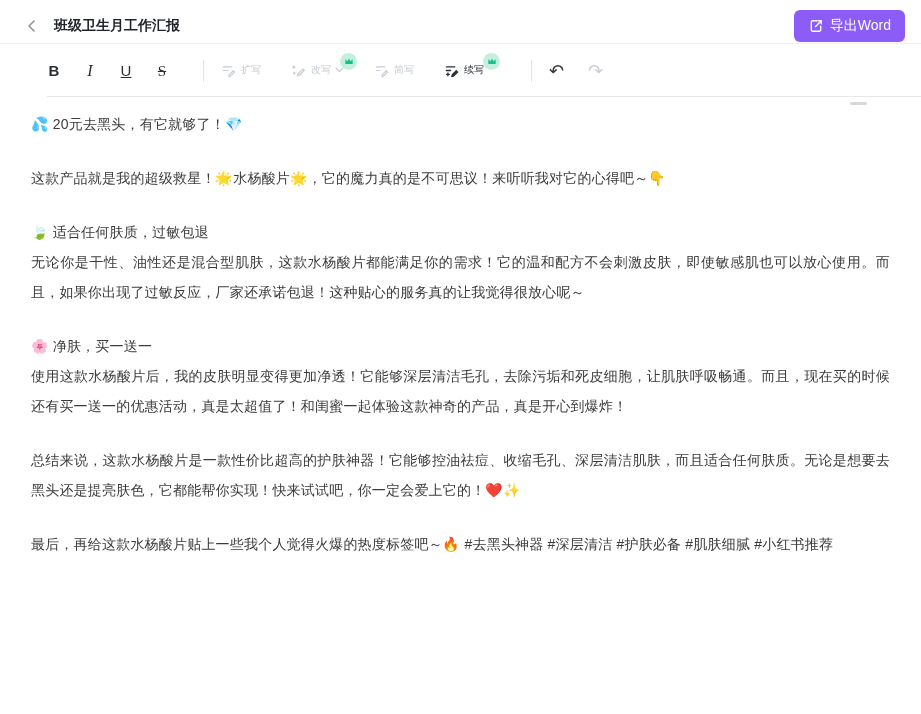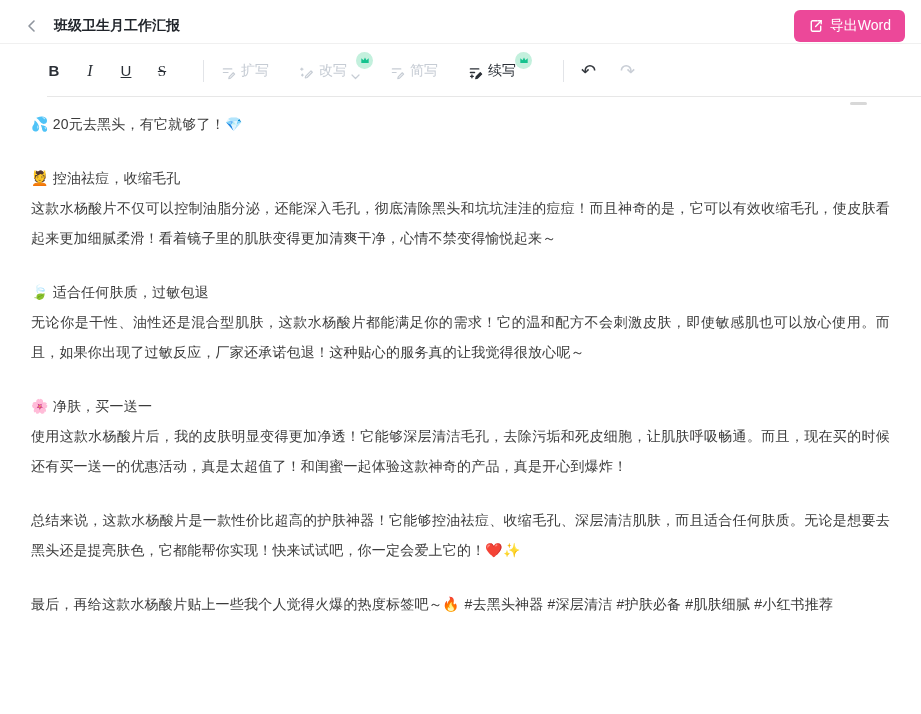--- a/index.html
+++ b/index.html
@@ -7,34 +7,34 @@
     font-family:"Liberation Sans","DejaVu Sans",sans-serif; }
   .app { position:relative; width:921px; height:714px; background:#fff; }
 
   
   .header { display:flex; align-items:center; height:44px; padding:8px 16px 0 20px;
     border-bottom:1px solid #f0f0f0; background:#fff; }
   .back-btn { display:flex; align-items:center; justify-content:center; width:24px; height:24px;
     cursor:pointer; color:#8f959e; margin-right:10px; }
   .doc-title { font-size:14px; font-weight:600; color:#1f2329; }
   .export-btn { margin-left:auto; display:flex; align-items:center; gap:6px; height:32px;
-    padding:0 14px; background:#ec4899; color:#fff; border:none; border-radius:6px;
+    padding:0 14px; background:#8b5cf6; color:#fff; border:none; border-radius:6px;
     font-size:14px; font-weight:500; cursor:pointer; font-family:inherit; }
 
   
   .toolbar { position:relative; height:53px; display:flex; align-items:center; padding-left:42px; }
   .toolbar::after { content:""; position:absolute; left:47px; right:0; bottom:0; height:1px; background:#e7e7e7; }
   .fmt-btn { width:24px; margin-right:12px; text-align:center; font-size:15px; color:#2a2f36;
     cursor:pointer; line-height:24px; }
   .fmt-bold { font-weight:700; }
   .fmt-italic { font-style:italic; font-family:"Liberation Serif",serif; font-size:16px; }
   .fmt-underline { text-decoration:underline; }
   .fmt-strike { text-decoration:line-through; font-family:"Liberation Serif",serif; }
   .v-divider { width:1px; height:22px; background:#e2e4e8; margin:0 17px; flex:none; }
-  .ai-btn { position:relative; display:flex; align-items:flex-end; gap:5px; font-size:14px;
+  .ai-btn { position:relative; display:flex; align-items:flex-start; gap:5px; font-size:10px;
     margin-right:30px; cursor:pointer; color:#2a2f36; }
   .ai-btn.disabled { color:#c6ccd4; }
   .ai-btn .ico { display:flex; }
   .crown-badge { position:absolute; top:-10px; right:-13px; width:17px; height:17px;
     border-radius:50%; background:#c3f0dd; display:flex; align-items:center; justify-content:center; }
   .dd-chevron { display:flex; margin-left:-1px; margin-top:4px; }
   .hist-btn { font-size:18px; line-height:20px; margin-right:24px; cursor:pointer; color:#33373d;
     font-family:"DejaVu Sans",sans-serif; }
   .hist-btn.disabled { color:#c9ced6; }
 
@@ -144,22 +144,21 @@
     <div class="v-divider"></div>
 
     <div class="hist-btn">↶</div>
     <div class="hist-btn disabled">↷</div>
   </div>
 
   <div class="scroll-thumb"></div>
 
   <div class="editor">
       <p>💦 20元去黑头，有它就够了！💎</p>
-      <p>💆 控油祛痘，收缩毛孔
-这款水杨酸片不仅可以控制油脂分泌，还能深入毛孔，彻底清除黑头和坑坑洼洼的痘痘！而且神奇的是，它可以有效收缩毛孔，使皮肤看起来更加细腻柔滑！看着镜子里的肌肤变得更加清爽干净，心情不禁变得愉悦起来～</p>
+      <p>这款产品就是我的超级救星！🌟水杨酸片🌟，它的魔力真的是不可思议！来听听我对它的心得吧～👇</p>
       <p>🍃 适合任何肤质，过敏包退
 无论你是干性、油性还是混合型肌肤，这款水杨酸片都能满足你的需求！它的温和配方不会刺激皮肤，即使敏感肌也可以放心使用。而且，如果你出现了过敏反应，厂家还承诺包退！这种贴心的服务真的让我觉得很放心呢～</p>
       <p>🌸 净肤，买一送一
 使用这款水杨酸片后，我的皮肤明显变得更加净透！它能够深层清洁毛孔，去除污垢和死皮细胞，让肌肤呼吸畅通。而且，现在买的时候还有买一送一的优惠活动，真是太超值了！和闺蜜一起体验这款神奇的产品，真是开心到爆炸！</p>
       <p>总结来说，这款水杨酸片是一款性价比超高的护肤神器！它能够控油祛痘、收缩毛孔、深层清洁肌肤，而且适合任何肤质。无论是想要去黑头还是提亮肤色，它都能帮你实现！快来试试吧，你一定会爱上它的！❤️✨</p>
       <p>最后，再给这款水杨酸片贴上一些我个人觉得火爆的热度标签吧～🔥 #去黑头神器 #深层清洁 #护肤必备 #肌肤细腻 #小红书推荐</p>
     </div>
 
 </div>
 

